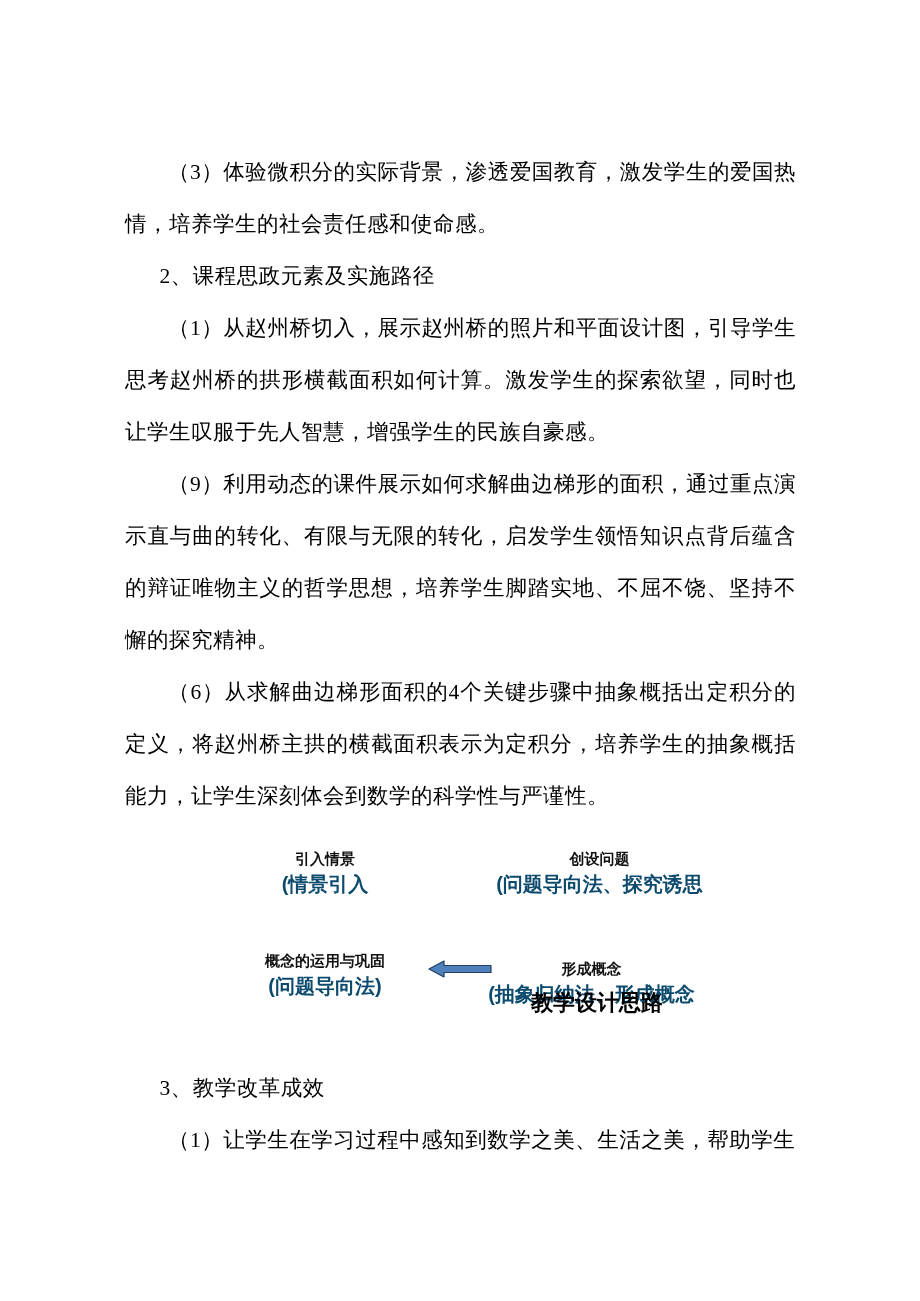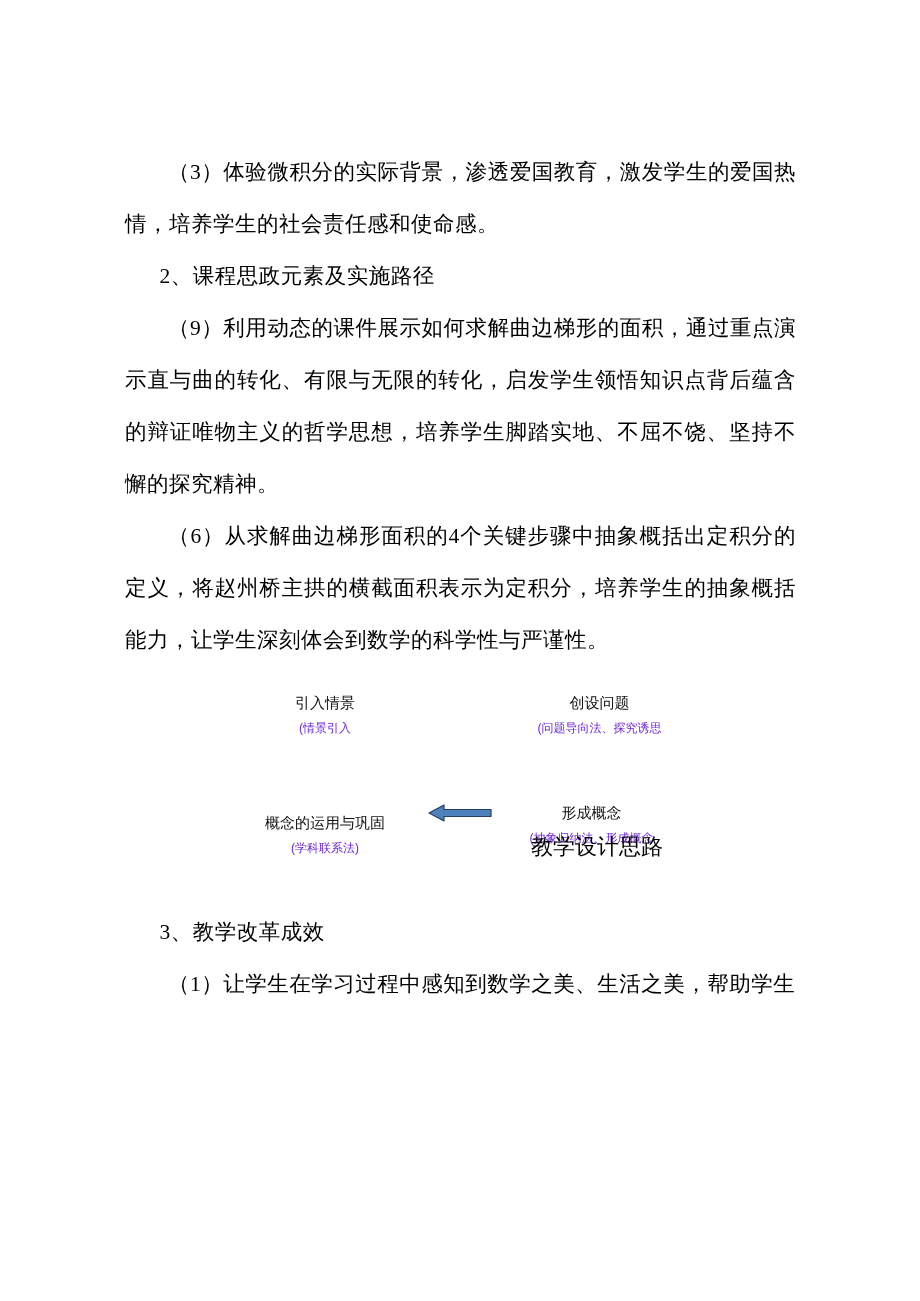--- a/index.html
+++ b/index.html
@@ -31,40 +31,41 @@
   }
   p.para.num {
     text-indent: 1.6em;
   }
   
   .diagram {
     position: relative;
     height: 218px;
     margin-top: 22px;
     font-family: "Liberation Sans", "DejaVu Sans", sans-serif;
+    font-weight: bold;
   }
   .dnode {
     position: absolute;
     text-align: center;
   }
   .dnode .dtitle {
     display: block;
     font-size: 15px;
     line-height: 26px;
     color: #111111;
   }
   .dnode .dsub {
     display: block;
-    font-size: 12px;
+    font-size: 20px;
     line-height: 24px;
-    color: #6d28d9;
+    color: #0c4a6e;
   }
   .dnode.tl { left: 115px; top: 2px;  width: 170px; }
   .dnode.tr { left: 362px; top: 2px;  width: 225px; }
-  .dnode.bl { left: 115px; top: 122px; width: 170px; }
+  .dnode.bl { left: 115px; top: 104px; width: 170px; }
   .dnode.br { left: 354px; top: 112px; width: 225px; }
   .darrow {
     position: absolute;
     left: 303px;
     top: 116px;
     width: 64px;
     height: 18px;
   }
   .dcaption {
     position: absolute;
@@ -80,40 +81,41 @@
 </style>
 </head>
 <body>
 
 <div class="page">
 
   <p class="para">（3）体验微积分的实际背景，渗透爱国教育，激发学生的爱国热情，培养学生的社会责任感和使命感。</p>
 
   <p class="para num">2、课程思政元素及实施路径</p>
 
+  <p class="para">（1）从赵州桥切入，展示赵州桥的照片和平面设计图，引导学生思考赵州桥的拱形横截面积如何计算。激发学生的探索欲望，同时也让学生叹服于先人智慧，增强学生的民族自豪感。</p>
 
   <p class="para">（9）利用动态的课件展示如何求解曲边梯形的面积，通过重点演示直与曲的转化、有限与无限的转化，启发学生领悟知识点背后蕴含的辩证唯物主义的哲学思想，培养学生脚踏实地、不屈不饶、坚持不懈的探究精神。</p>
 
   <p class="para">（6）从求解曲边梯形面积的4个关键步骤中抽象概括出定积分的定义，将赵州桥主拱的横截面积表示为定积分，培养学生的抽象概括能力，让学生深刻体会到数学的科学性与严谨性。</p>
 
   <div class="diagram">
 
     <div class="dnode tl">
       <span class="dtitle">引入情景</span>
       <span class="dsub">(情景引入</span>
     </div>
 
     <div class="dnode tr">
       <span class="dtitle">创设问题</span>
       <span class="dsub">(问题导向法、探究诱思</span>
     </div>
 
     <div class="dnode bl">
       <span class="dtitle">概念的运用与巩固</span>
-      <span class="dsub">(学科联系法)</span>
+      <span class="dsub">(问题导向法)</span>
     </div>
 
     <div class="dnode br">
       <span class="dtitle">形成概念</span>
       <span class="dsub">(抽象归纳法、形成概念</span>
     </div>
 
     <svg class="darrow" viewBox="0 0 64 18">
       <polygon points="1,9 16,1 16,5.5 63,5.5 63,12.5 16,12.5 16,17" stroke-width="1.2" stroke-linejoin="round" fill="#4f81bd" stroke="#243f60"></polygon>
     </svg>

